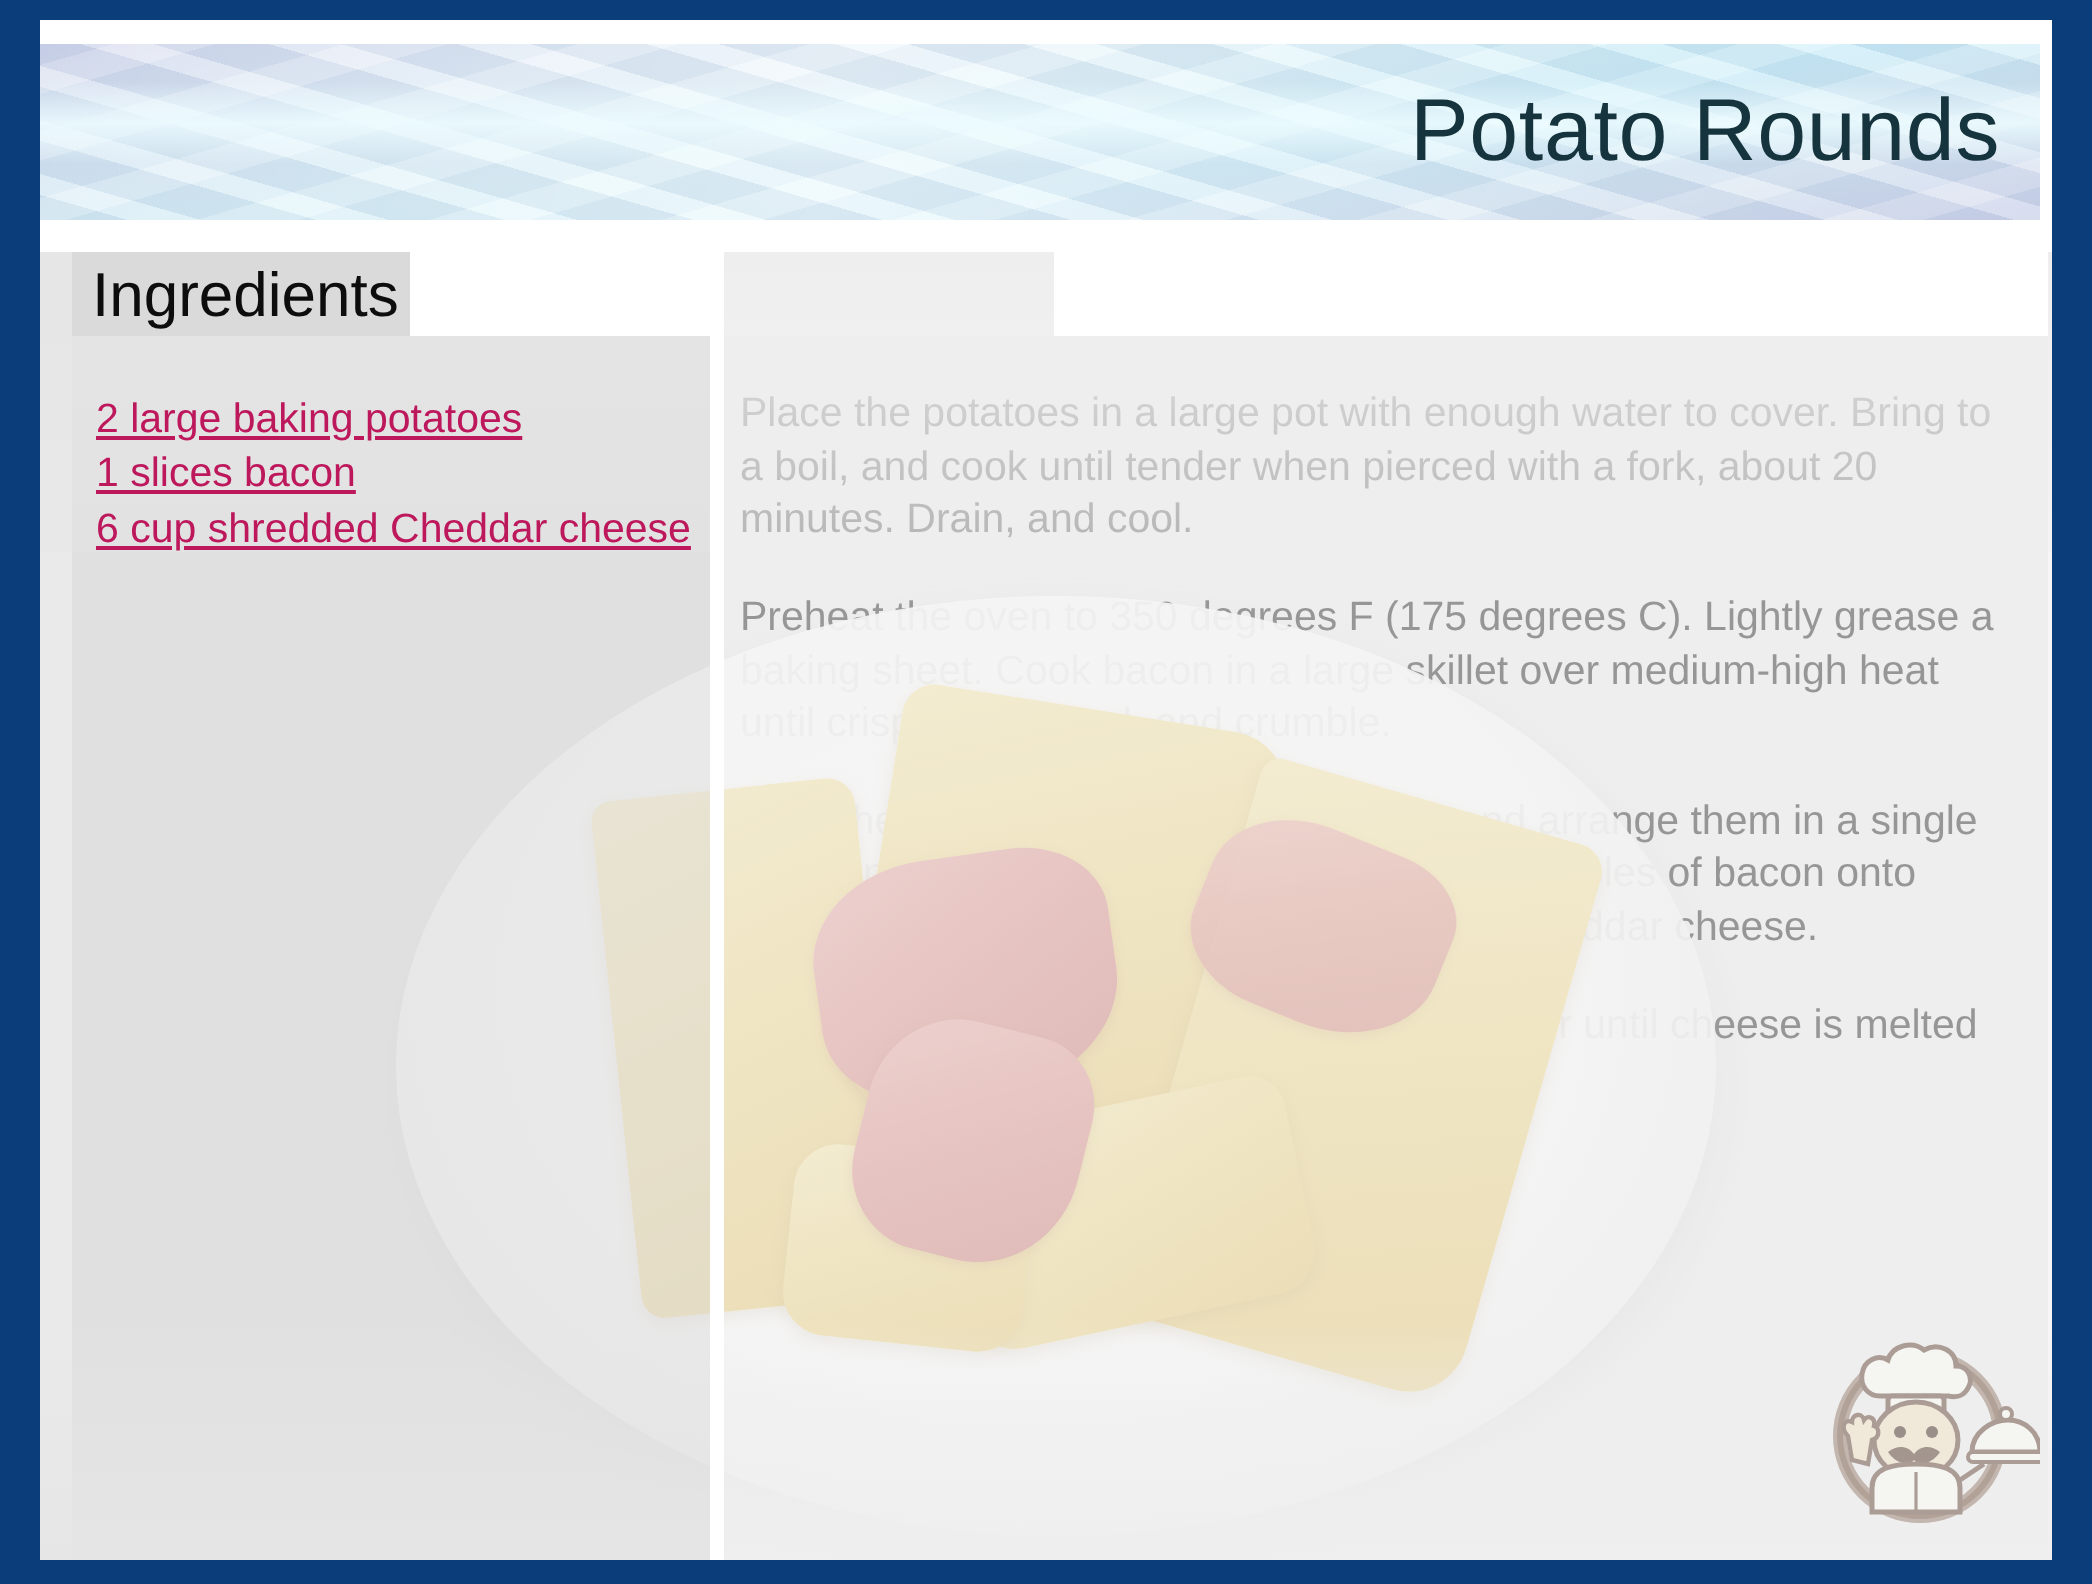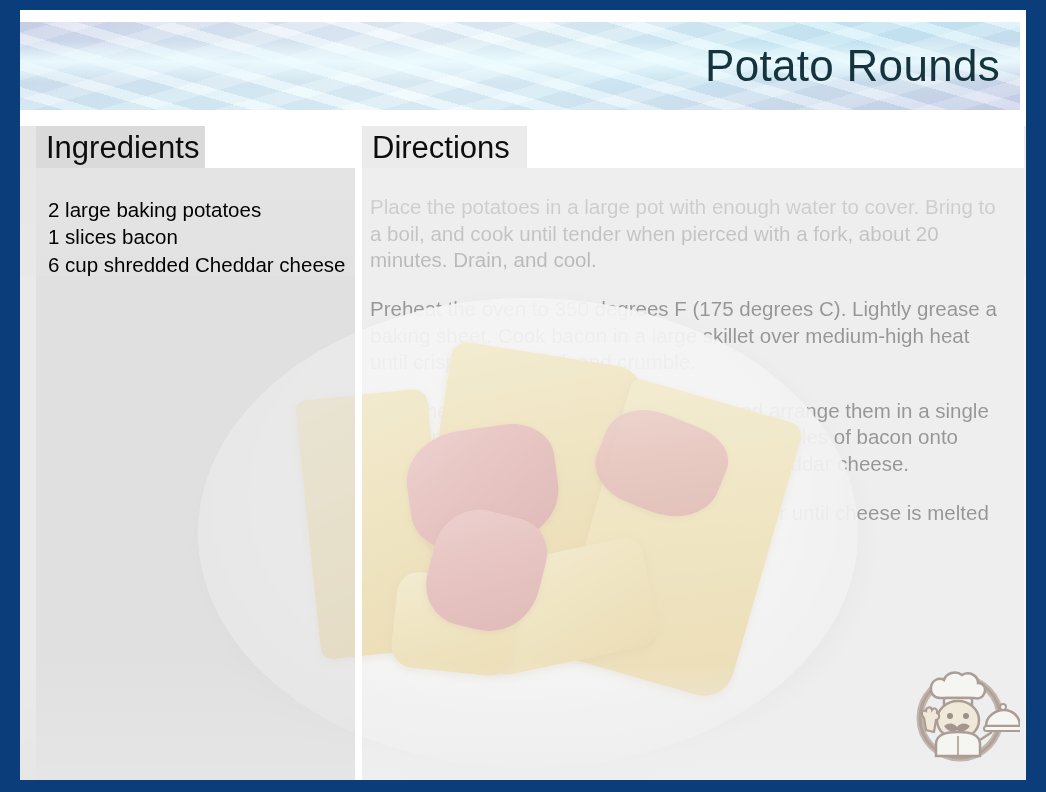--- a/index.html
+++ b/index.html
@@ -89,22 +89,22 @@
   .col-directions  .panel { background:#ebebeb; }
 
   .panel-inner {
     position:relative; z-index:3;
     padding:28px 16px 0 12px;
   }
 
   
   .ing-list { list-style:none; }
   .ing-list li {
-    font-size:20.5px; color:#000000;
-    line-height:1.33; white-space:nowrap;
+    font-size:20.5px; color:#be185d;
+    line-height:1.33; white-space:nowrap;text-decoration:underline;
   }
 
   
   .dir-body { padding:26px 22px 0 8px; }
   .dir-body p {
     font-size:20.5px; color:#1b1b1b;
     line-height:1.30;
     margin-bottom:22px;
   }
   .dir-body p:last-child { margin-bottom:0; }
@@ -229,23 +229,20 @@
             <ul class="ing-list">
               <li>2 large baking potatoes</li>
               <li>1 slices bacon</li>
               <li>6 cup shredded Cheddar cheese</li>
             </ul>
           </div>
         </div>
       </section>
 
       <section class="col col-directions">
-        <div class="tab">
-          <h2>Directions</h2>
-        </div>
         <div class="panel">
           <div class="dir-body">
             <p>Place the potatoes in a large pot with enough water to cover. Bring to a boil, and cook until tender when pierced with a fork, about 20 minutes. Drain, and cool.</p>
             <p>Preheat the oven to 350 degrees F (175 degrees C). Lightly grease a baking sheet. Cook bacon in a large skillet over medium-high heat until crisp. Drain, cool, and crumble.</p>
             <p>Slice the potatoes into 1/4 inch rounds, and arrange them in a single layer on the baking sheet. Sprinkle a few crumbles of bacon onto each round, then top with some shredded Cheddar cheese.</p>
             <p>Bake for 15 minutes in the preheated oven, or until cheese is melted and lightly browned.</p>
           </div>
         </div>
       </section>
     </div>

